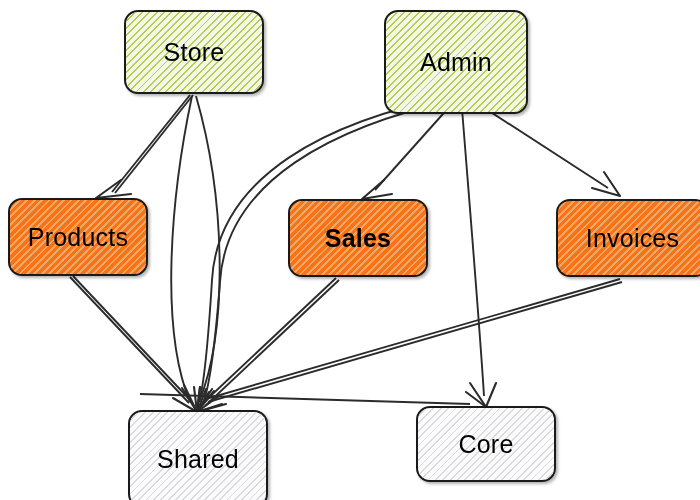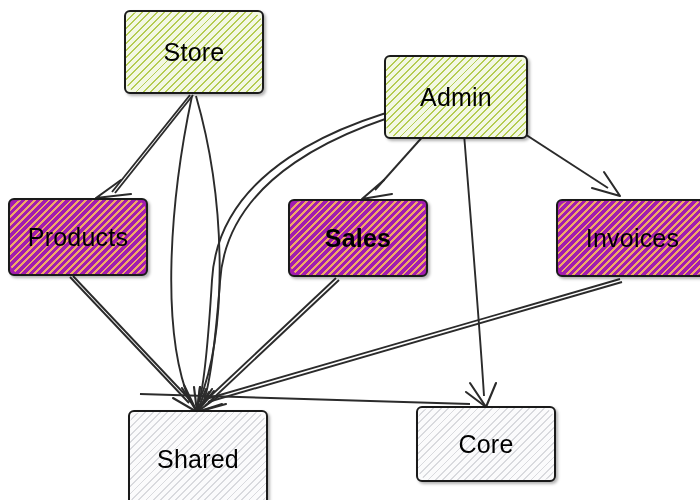--- a/index.html
+++ b/index.html
@@ -19,21 +19,21 @@
     position: absolute;
     left: 0;
     top: 0;
     width: 700px;
     height: 500px;
   }
   .node {
     position: absolute;
     box-sizing: border-box;
     border: 2px solid #1a1a1a;
-    border-radius: 6px;
+    border-radius: 14px;
     display: flex;
     align-items: center;
     justify-content: center;
     color: #000000;
     font-size: 25px;
     font-family: "Liberation Sans", sans-serif;
     letter-spacing: 0.2px;
     box-shadow: 2px 2px 3px rgba(0,0,0,0.30);
   }
   .node .label {
@@ -49,21 +49,21 @@
     border-radius: 12px;
     z-index: 1;
   }
   .node.green { background: #f3f8e4; }
   .node.green::before {
     background-image: repeating-linear-gradient(
       -45deg,
       #b5cc52 0px, #b5cc52 1.4px,
       rgba(255,255,255,0) 1.4px, rgba(255,255,255,0) 5.2px);
   }
-  .node.orange { background: #a21caf; }
+  .node.orange { background: #f97316; }
   .node.orange::before {
     background-image: repeating-linear-gradient(
       -45deg,
       #f0a868 0px, #f0a868 2.0px,
       rgba(255,255,255,0) 2.0px, rgba(255,255,255,0) 5.2px);
   }
   .node.gray { background: #fbfbfc; }
   .node.gray::before {
     background-image: repeating-linear-gradient(
       -45deg,
@@ -152,21 +152,21 @@
       <path class="edge-path" d="M 622 282 L 208 402"></path>
       <path class="edge-head" d="M 197 412 L 226 404 M 197 412 L 222 413"></path>
     </g>
 
   </svg>
 
   <div class="node green" style="left:124px; top:10px; width:140px; height:84px;">
     <span class="label">Store</span>
   </div>
 
-  <div class="node green" style="left:384px; top:10px; width:144px; height:84px;margin-top:45px;">
+  <div class="node green" style="left:384px; top:10px; width:144px; height:104px;">
     <span class="label">Admin</span>
   </div>
 
   <div class="node orange" style="left:8px; top:198px; width:140px; height:78px;">
     <span class="label">Products</span>
   </div>
 
   <div class="node orange" style="left:288px; top:199px; width:140px; height:78px;font-weight:bold;">
     <span class="label">Sales</span>
   </div>

